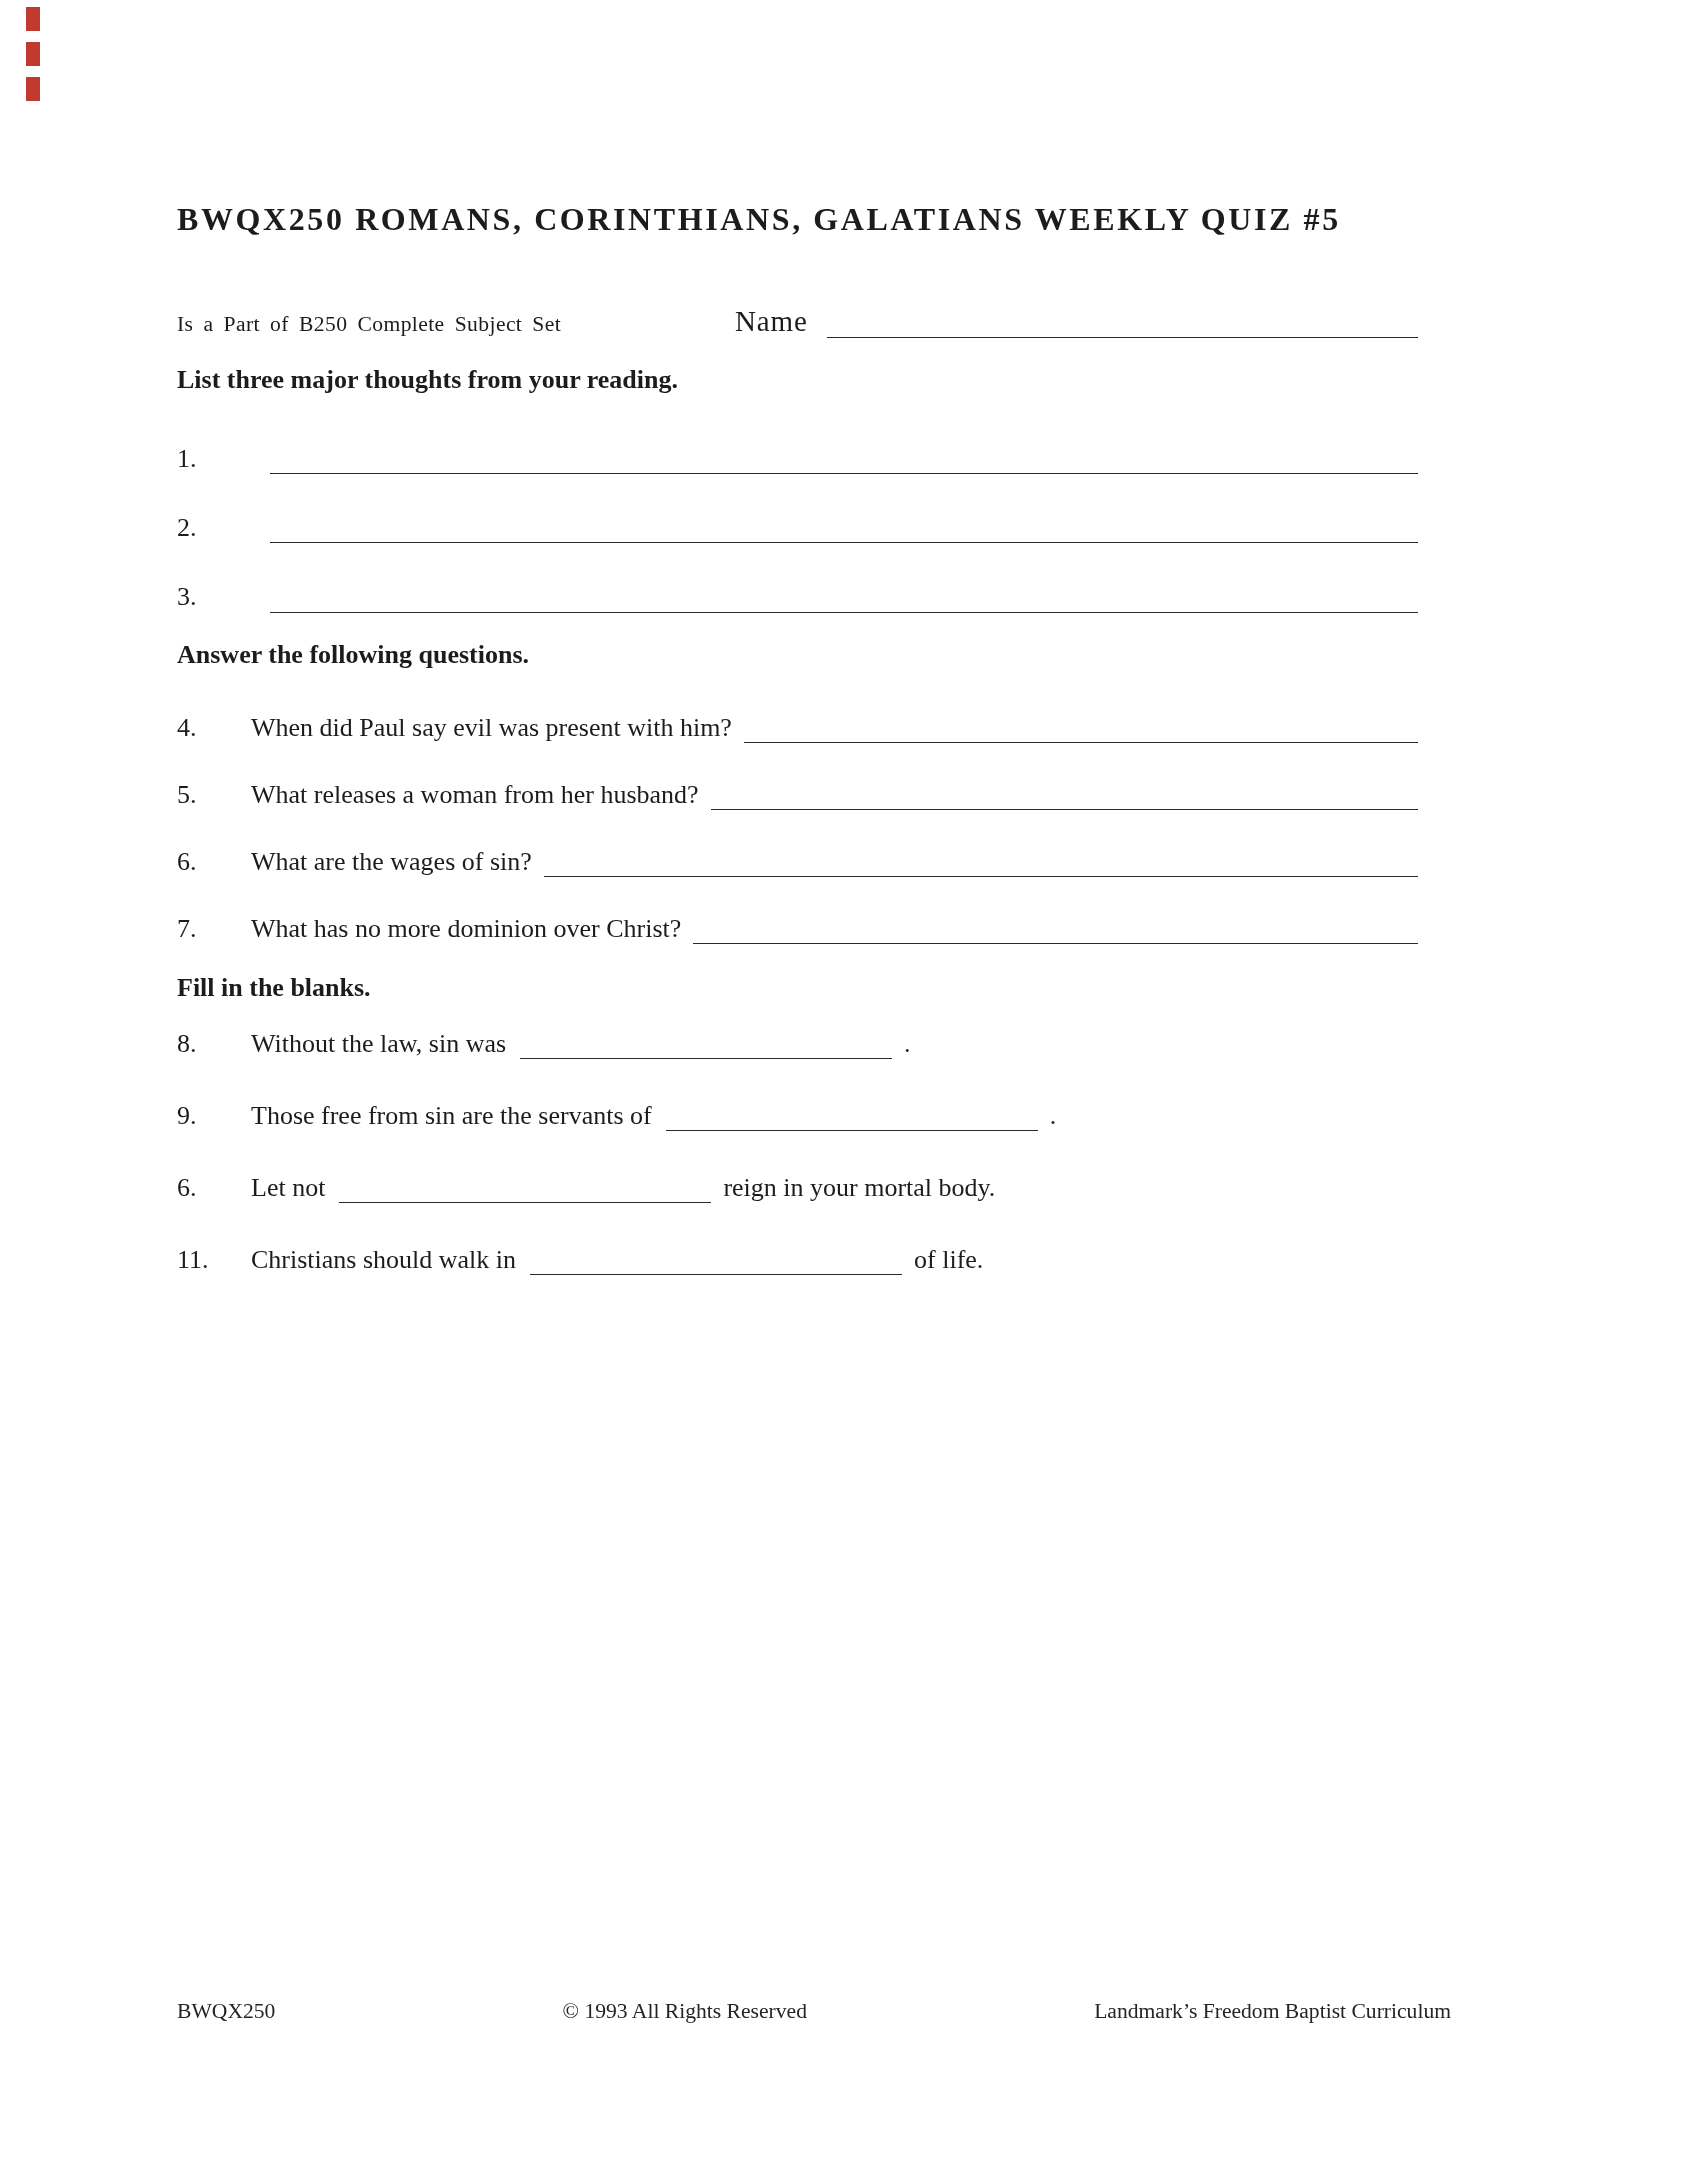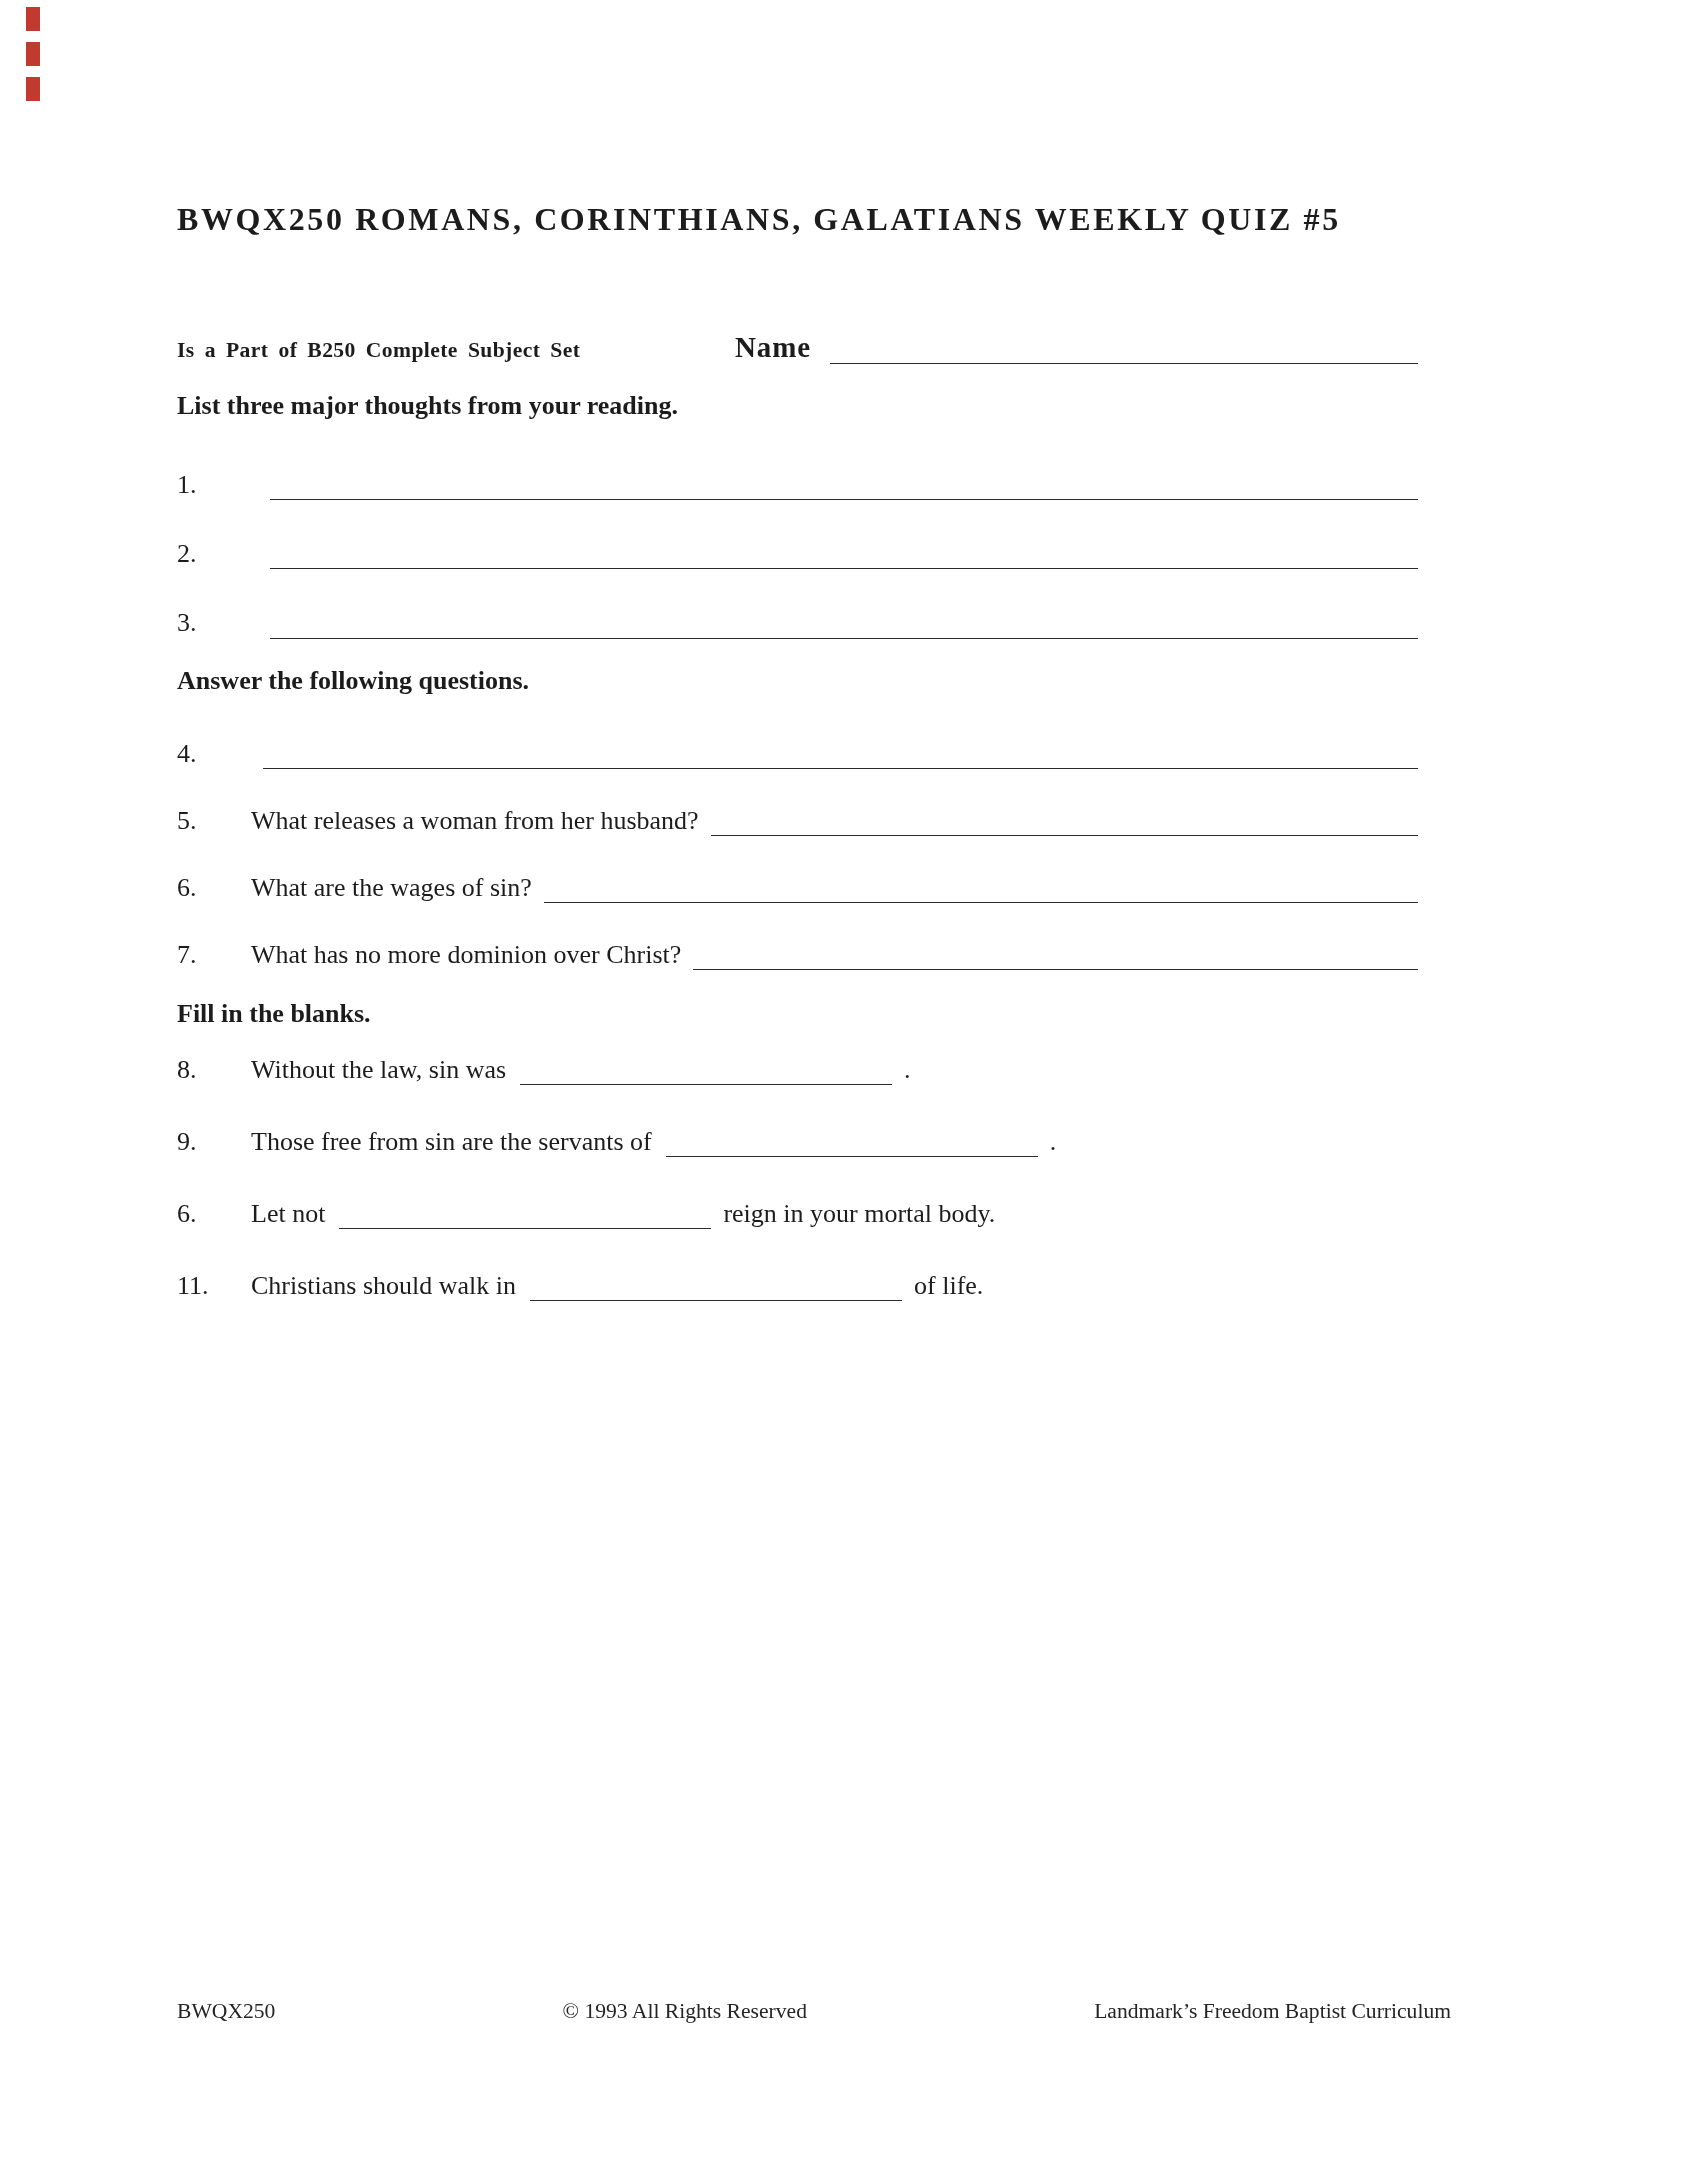--- a/index.html
+++ b/index.html
@@ -19,21 +19,21 @@
     width: 1241px;
   }
   .doc-title {
     font-size: 32px;
     font-weight: bold;
     letter-spacing: 2.6px;
     line-height: 1.15;
     white-space: nowrap;
   }
   .row { display: flex; align-items: baseline; }
-  .subtitle-row { margin-top: 93px; font-weight: bold; }
+  .subtitle-row { margin-top: 67px; }
   .subset-note {
     font-size: 21.6px;
     word-spacing: 4.3px;
     letter-spacing: 0.4px;
   }
   .name-group {
     margin-left: auto;
     display: flex;
     align-items: baseline;
     width: 683px;
@@ -131,20 +131,21 @@
     </div>
     <div class="row item-row">
       <span class="num">3.</span>
       <span class="blank grow list-blank"></span>
     </div>
 
     <div class="section-heading heading-questions">Answer the following questions.</div>
 
     <div class="row q-row-first">
       <span class="num">4.</span>
+      <span class="q-text">When did Paul say evil was present with him?</span>
       <span class="blank grow q-blank"></span>
     </div>
     <div class="row q-row">
       <span class="num">5.</span>
       <span class="q-text">What releases a woman from her husband?</span>
       <span class="blank grow q-blank"></span>
     </div>
     <div class="row q-row">
       <span class="num">6.</span>
       <span class="q-text">What are the wages of sin?</span>

